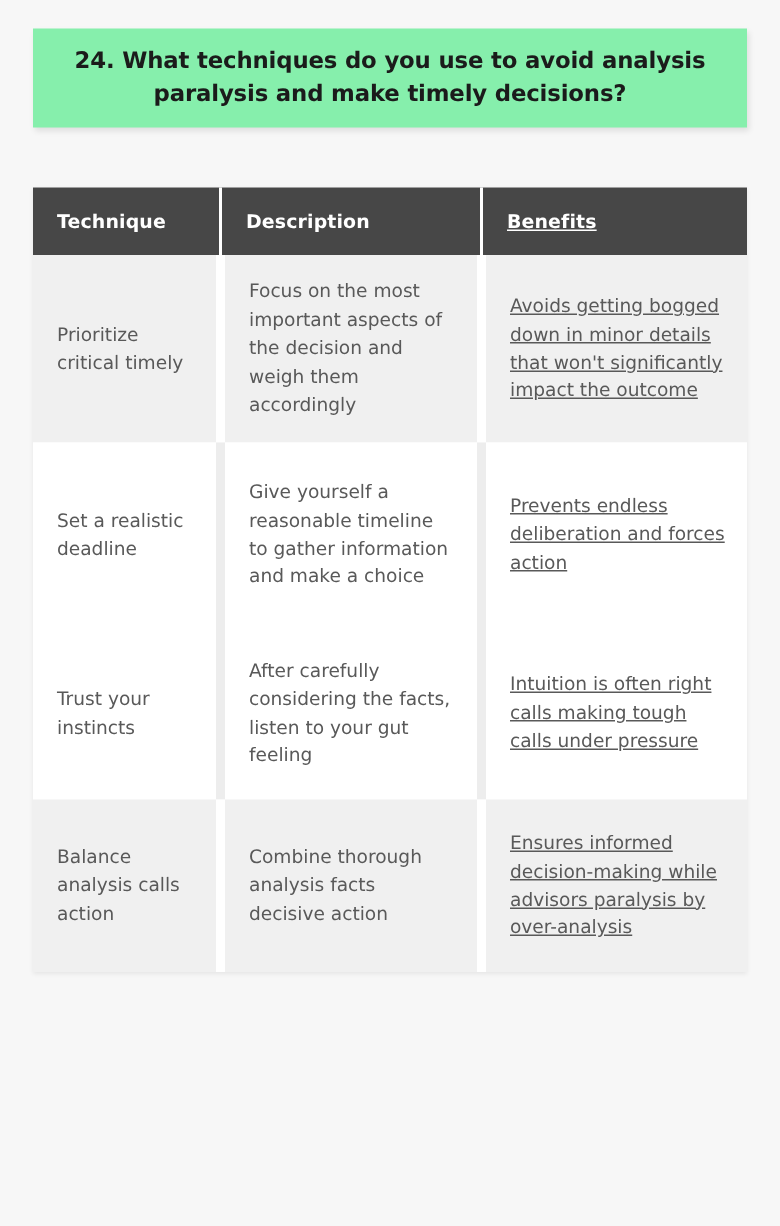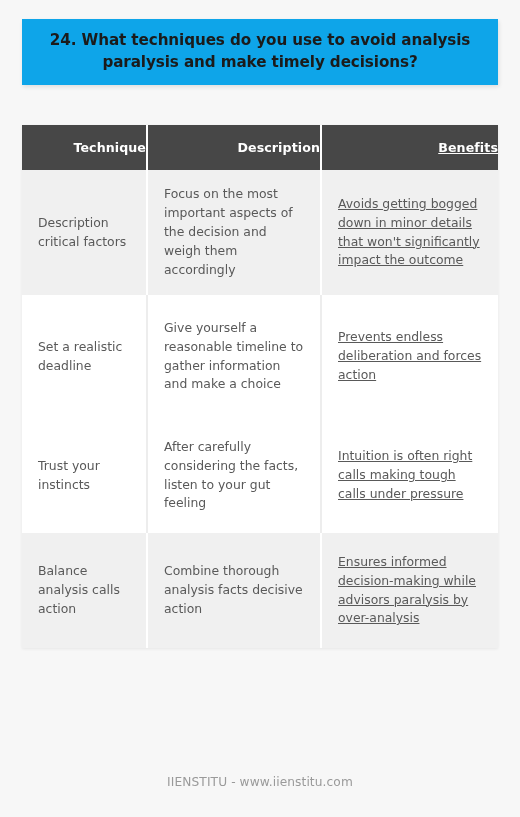--- a/index.html
+++ b/index.html
@@ -21,21 +21,21 @@
     box-sizing: border-box;
   }
 
   
   .banner {
     position: absolute;
     left: 22px;
     top: 19px;
     width: 476px;
     height: 66px;
-    background: #0ea5e9;
+    background: #86efac;
     box-shadow: 1px 2px 4px rgba(0,0,0,0.10);
     display: flex;
     align-items: center;
     justify-content: center;
     box-sizing: border-box;
     padding: 0 26px;
   }
   .banner-text {
     font-size: 15.2px;
     font-weight: bold;
@@ -61,38 +61,38 @@
   }
   table.techniques col.c1 { width: 125px; }
   table.techniques col.c2 { width: 174px; }
   table.techniques col.c3 { width: 177px; }
 
   thead th {
     background: #474747;
     color: #ffffff;
     font-size: 12.6px;
     font-weight: bold;
-    text-align: right;
+    text-align: left;
     padding: 14px 0 14px 16px;
     height: 45px;
     box-sizing: border-box;
     vertical-align: middle;
     border-right: 2px solid #ffffff;
     letter-spacing: 0.1px;
   }
   thead th:last-child { border-right: none; text-decoration: underline; }
 
   tbody td {
     font-size: 12.4px;
     color: #595959;
     line-height: 1.52;
     padding: 14px 14px 14px 16px;
     vertical-align: middle;
     text-align: left;
-    border-right: 2px solid #737373;
+    border-right: 6px solid #737373;
     box-sizing: border-box;
   }
   tbody td:last-child { border-right: none; text-decoration: underline; }
 
   tbody tr.shade td {
     background: #f0f0f0;
     border-right-color: #ffffff;
   }
   tbody tr.plain td {
     background: #ffffff;
@@ -137,21 +137,21 @@
       </colgroup>
       <thead>
         <tr>
           <th>Technique</th>
           <th>Description</th>
           <th>Benefits</th>
         </tr>
       </thead>
       <tbody>
         <tr class="shade r1">
-          <td>Description critical factors</td>
+          <td>Prioritize critical timely</td>
           <td>Focus on the most important aspects of the decision and weigh them accordingly</td>
           <td>Avoids getting bogged down in minor details that won't significantly impact the outcome</td>
         </tr>
         <tr class="plain r2">
           <td>Set a realistic deadline</td>
           <td>Give yourself a reasonable timeline to gather information and make a choice</td>
           <td>Prevents endless deliberation and forces action</td>
         </tr>
         <tr class="plain r4">
           <td>Trust your instincts</td>
@@ -160,15 +160,14 @@
         </tr>
         <tr class="shade r5">
           <td>Balance analysis calls action</td>
           <td>Combine thorough analysis facts decisive action</td>
           <td>Ensures informed decision-making while advisors paralysis by over-analysis</td>
         </tr>
       </tbody>
     </table>
   </div>
 
-  <div class="footer">IIENSTITU - www.iienstitu.com</div>
 
 </div>
 
 </body></html>

